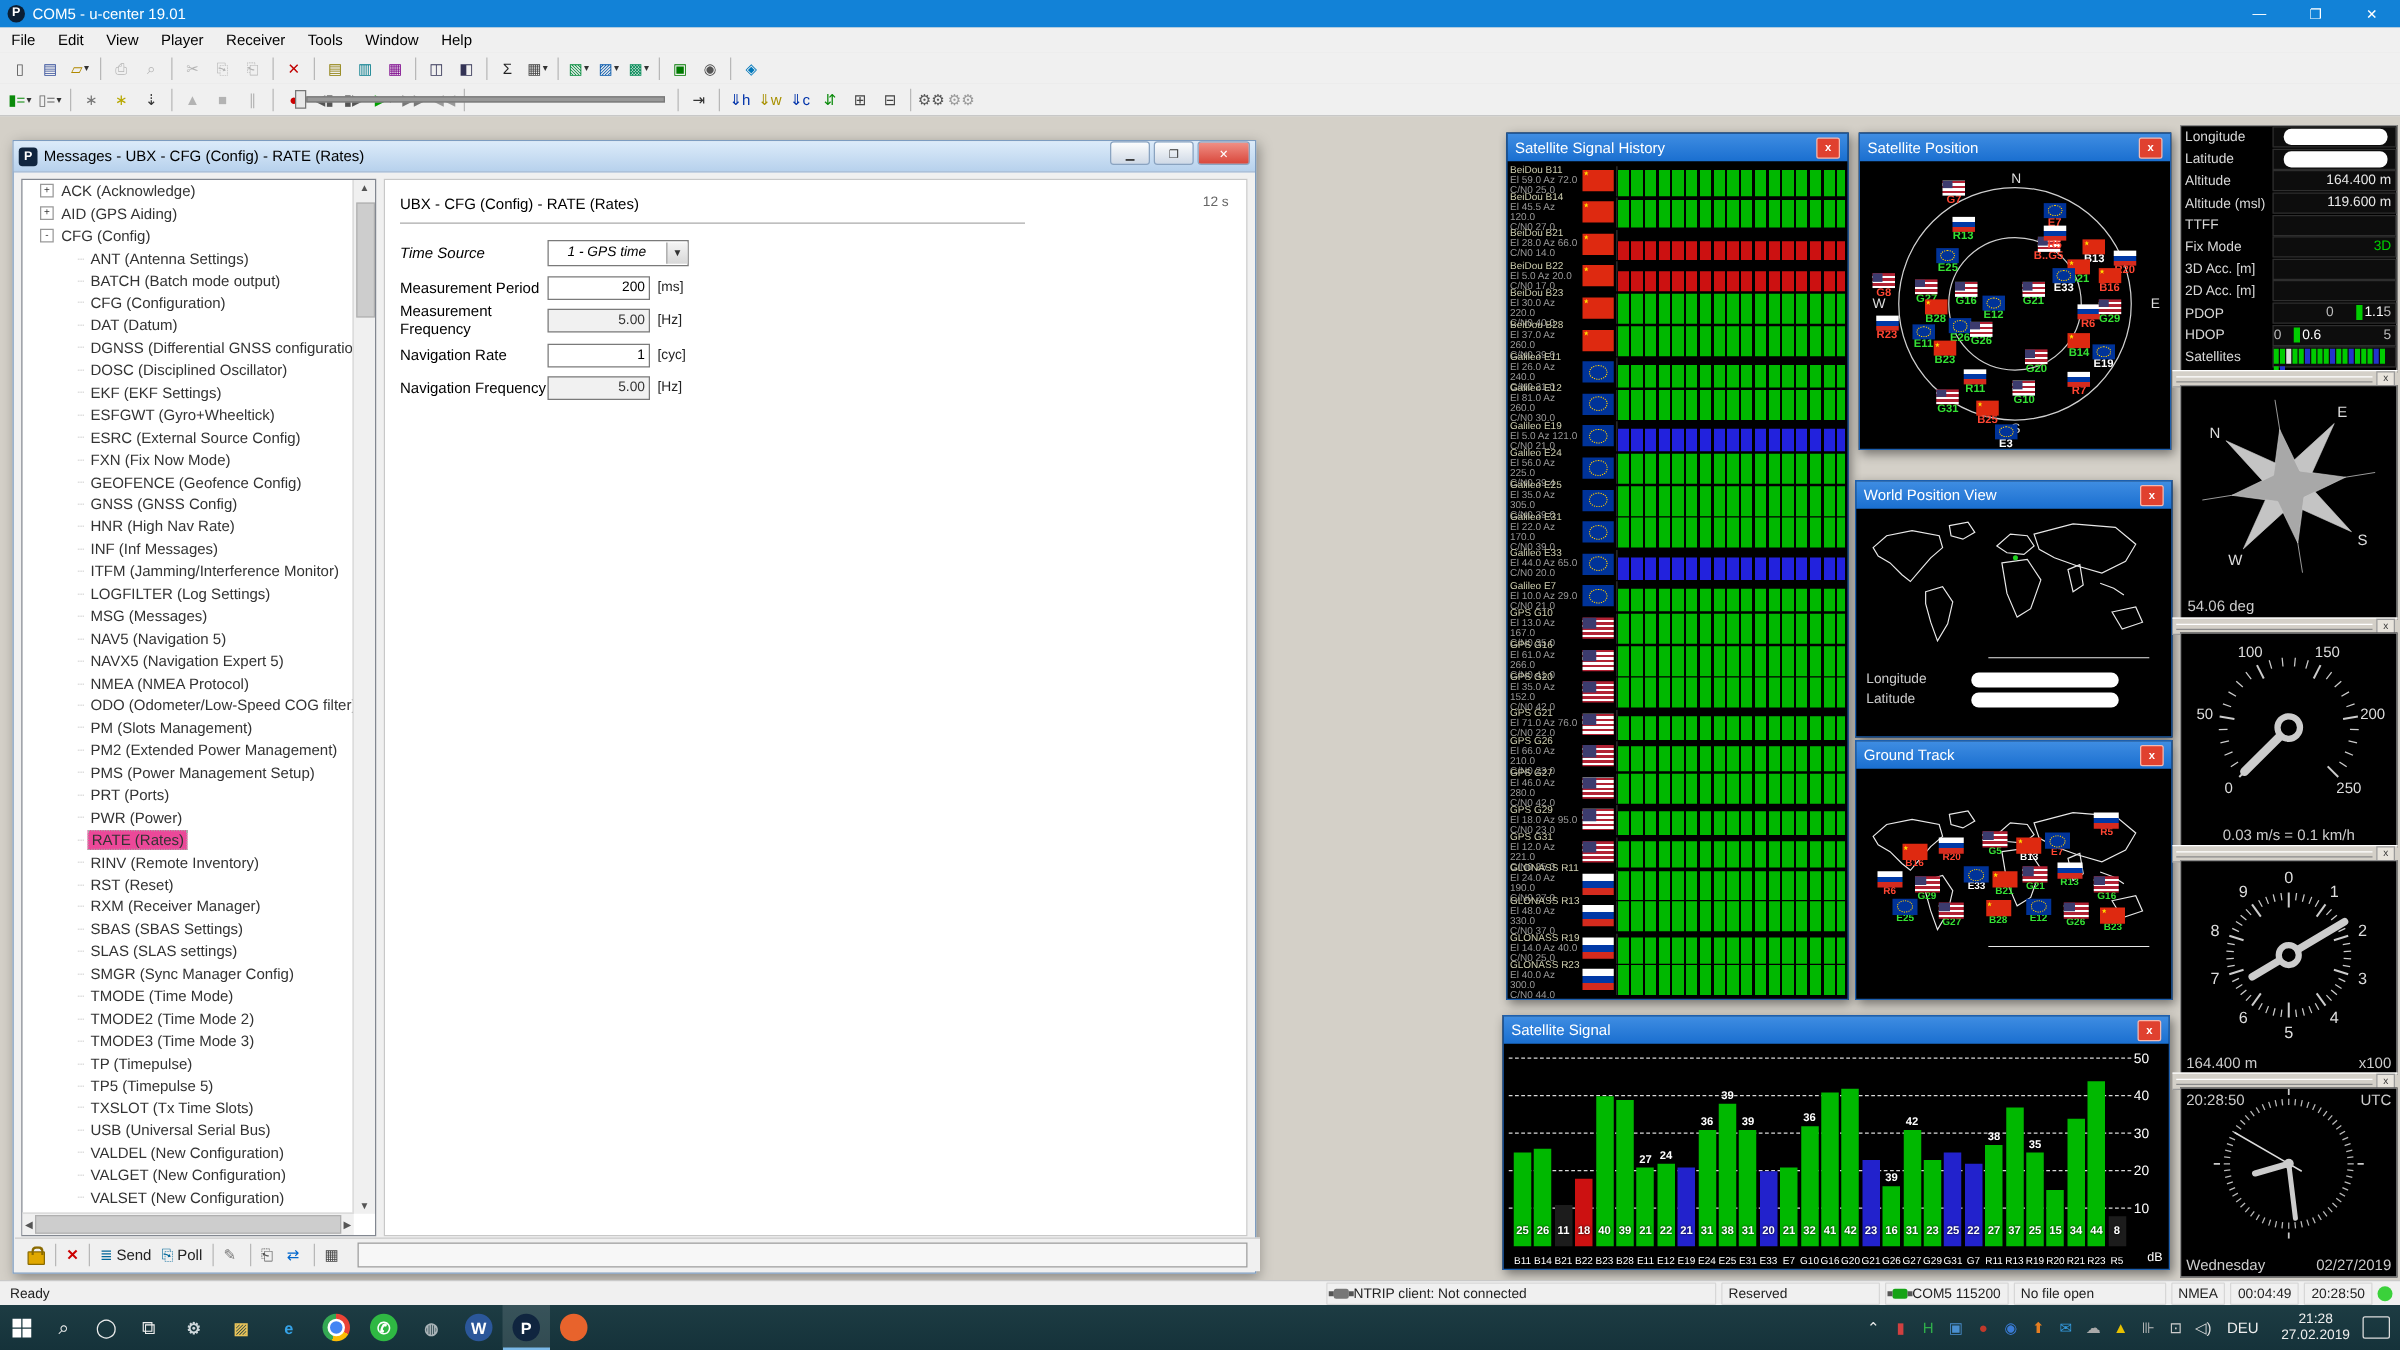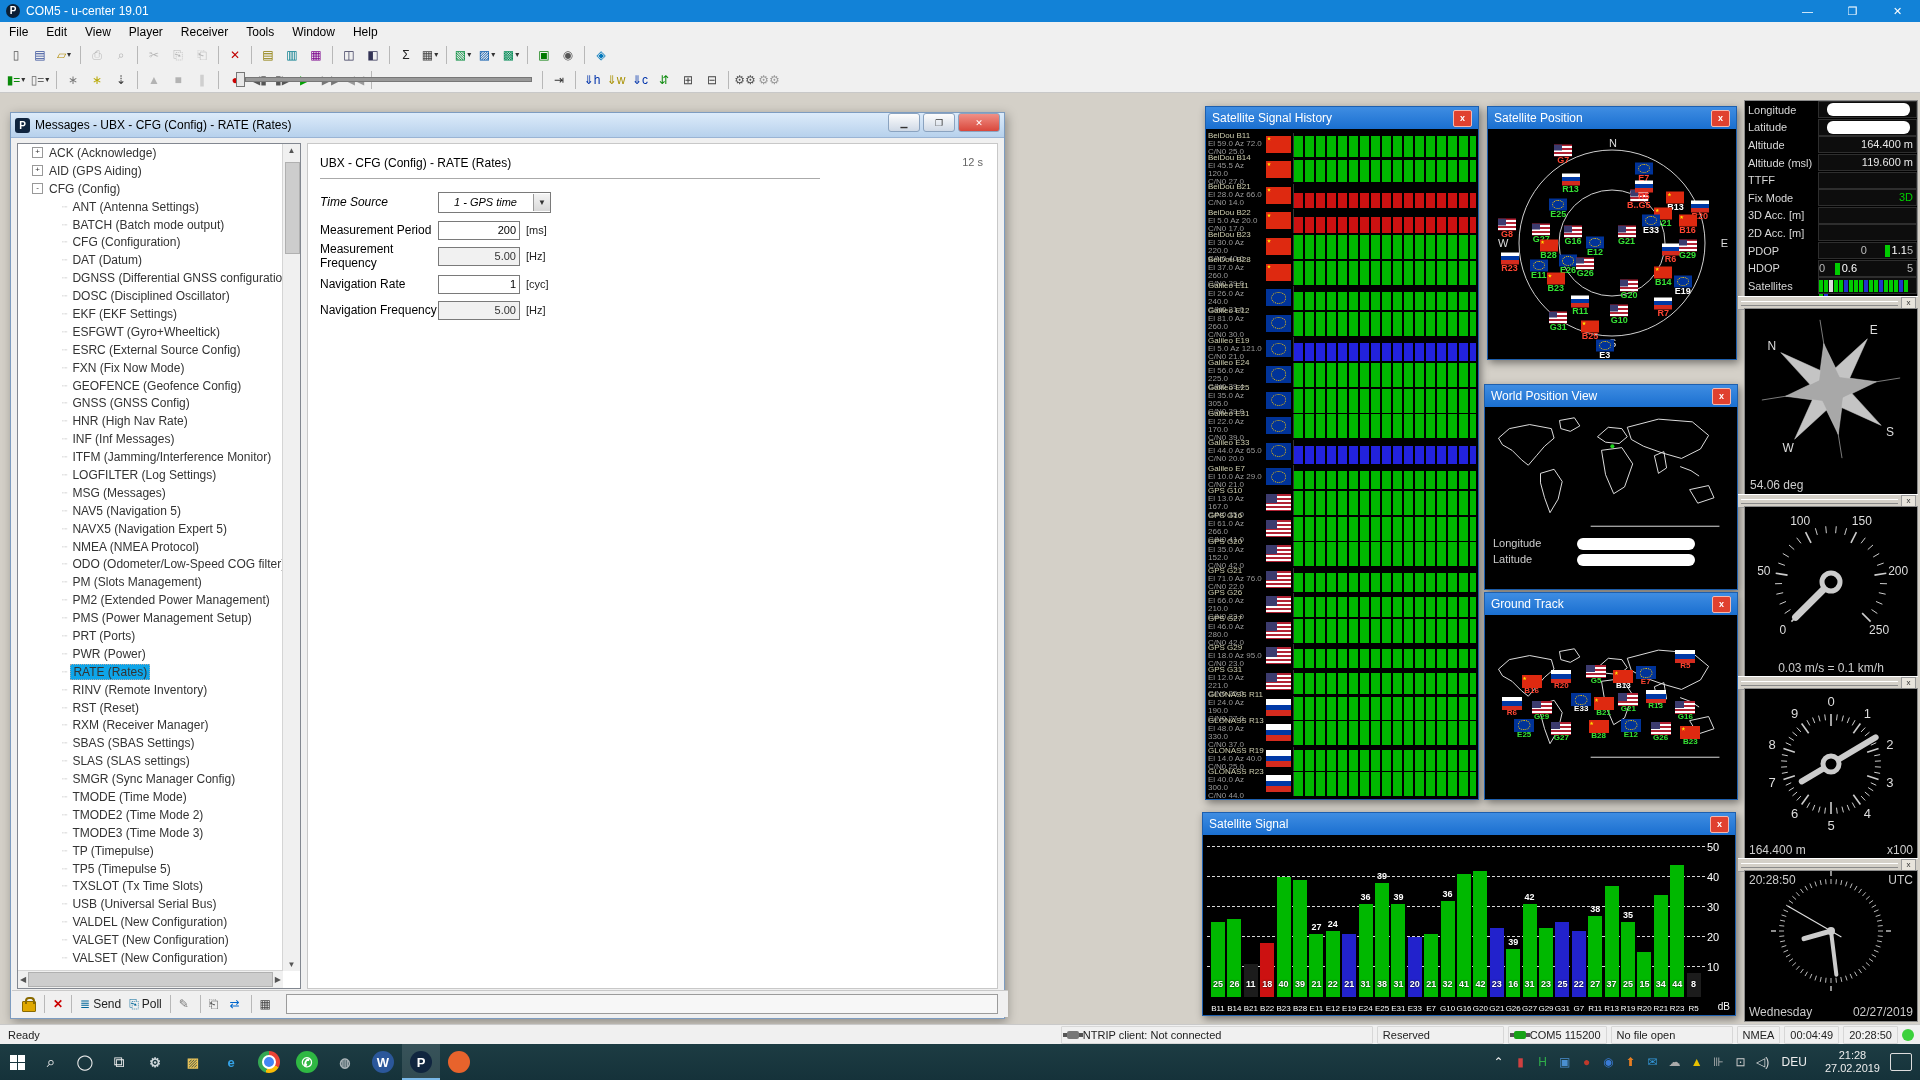--- a/index.html
+++ b/index.html
@@ -28,21 +28,21 @@
   #msgwin{left:10px;top:112px;width:993px;height:905px;background:#f0f0f0;border:1px solid #7d9cc0;box-shadow:2px 3px 10px rgba(0,0,0,.35)}
   #msgwin .wtitle{height:24px;background:linear-gradient(#dcebfa,#b7d1ec);display:flex;align-items:center;font-size:12px;padding:0 4px;border-bottom:1px solid #9ab4d4}
   #msgwin .wtitle .appicon{width:15px;height:15px;background:#10253f;color:#fff;border-radius:3px;font-size:10px;font-weight:bold;text-align:center;line-height:15px;margin-right:5px}
   #msgwin .wbtn{width:30px;height:17px;border:1px solid #8aa3c0;border-radius:3px;background:linear-gradient(#fdfdfd,#cfd9e6);margin-left:3px;display:flex;align-items:center;justify-content:center;font-size:9px;color:#333}
   #msgwin .wbtn.close{background:linear-gradient(#f09086,#d9473b);color:#fff;width:40px}
   #treebox{left:6px;top:30px;width:282px;height:844px;background:#fff;border:1px solid #828790}
   #tree{position:absolute;left:0;top:0;right:17px;bottom:17px;overflow:hidden;font-size:12px;color:#333}
   .trow{height:17.9px;display:flex;align-items:center;white-space:nowrap}
   .trow .pm{width:9px;height:9px;border:1px solid #999;background:#fff;font-size:8px;line-height:7px;text-align:center;color:#333;margin-right:4px}
   .trow .lbl{padding:0 2px}
-  .trow.sel .lbl{background:#0ea5e9;border:1px dotted #aaa}
+  .trow.sel .lbl{background:#ec4899;border:1px dotted #aaa}
   .vscroll{position:absolute;right:0;top:0;bottom:17px;width:17px;background:#f0f0f0;border-left:1px solid #d5d5d5}
   .hscroll{position:absolute;left:0;bottom:0;right:17px;height:17px;background:#f0f0f0;border-top:1px solid #d5d5d5;display:flex;justify-content:space-between;align-items:center;font-size:8px;color:#555;padding:0 2px}
   .sthumb{position:absolute;left:2px;top:18px;width:13px;height:90px;background:#cdcdcd;border:1px solid #b0b0b0}
   .sarrow{width:13px;text-align:center;font-size:8px;color:#555}
   #formbox{left:296px;top:30px;width:689px;height:844px;background:#fff;border:1px solid #c8c8c8;font-size:12px}
   #formbox .fhead{position:absolute;left:12px;top:12px}
   #formbox .fage{position:absolute;right:14px;top:12px;color:#666;font-size:11px}
   #formbox .fline{position:absolute;left:12px;top:34px;width:500px;border-top:1px solid #aaa}
   .frow{position:absolute;left:12px;display:flex;align-items:center;height:20px}
   .frow .flabel{width:118px}

